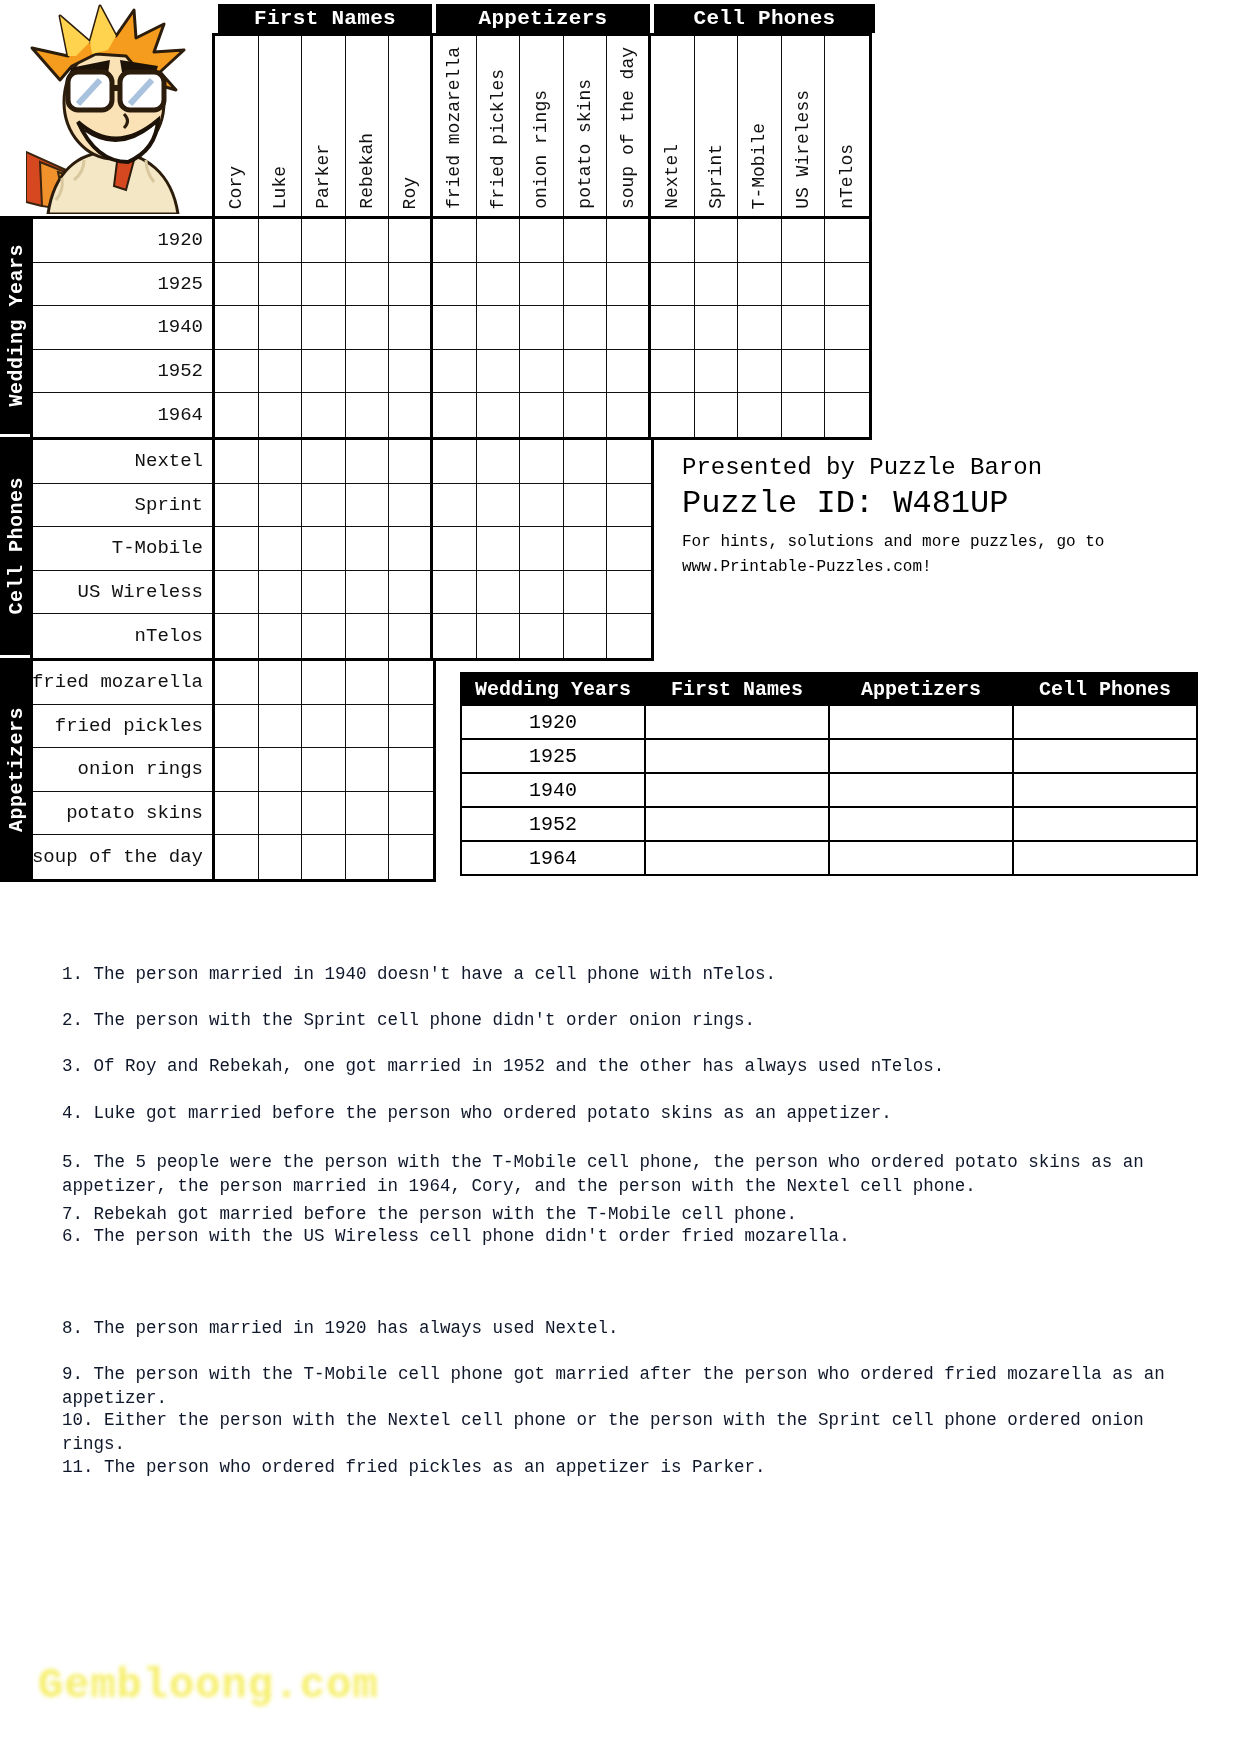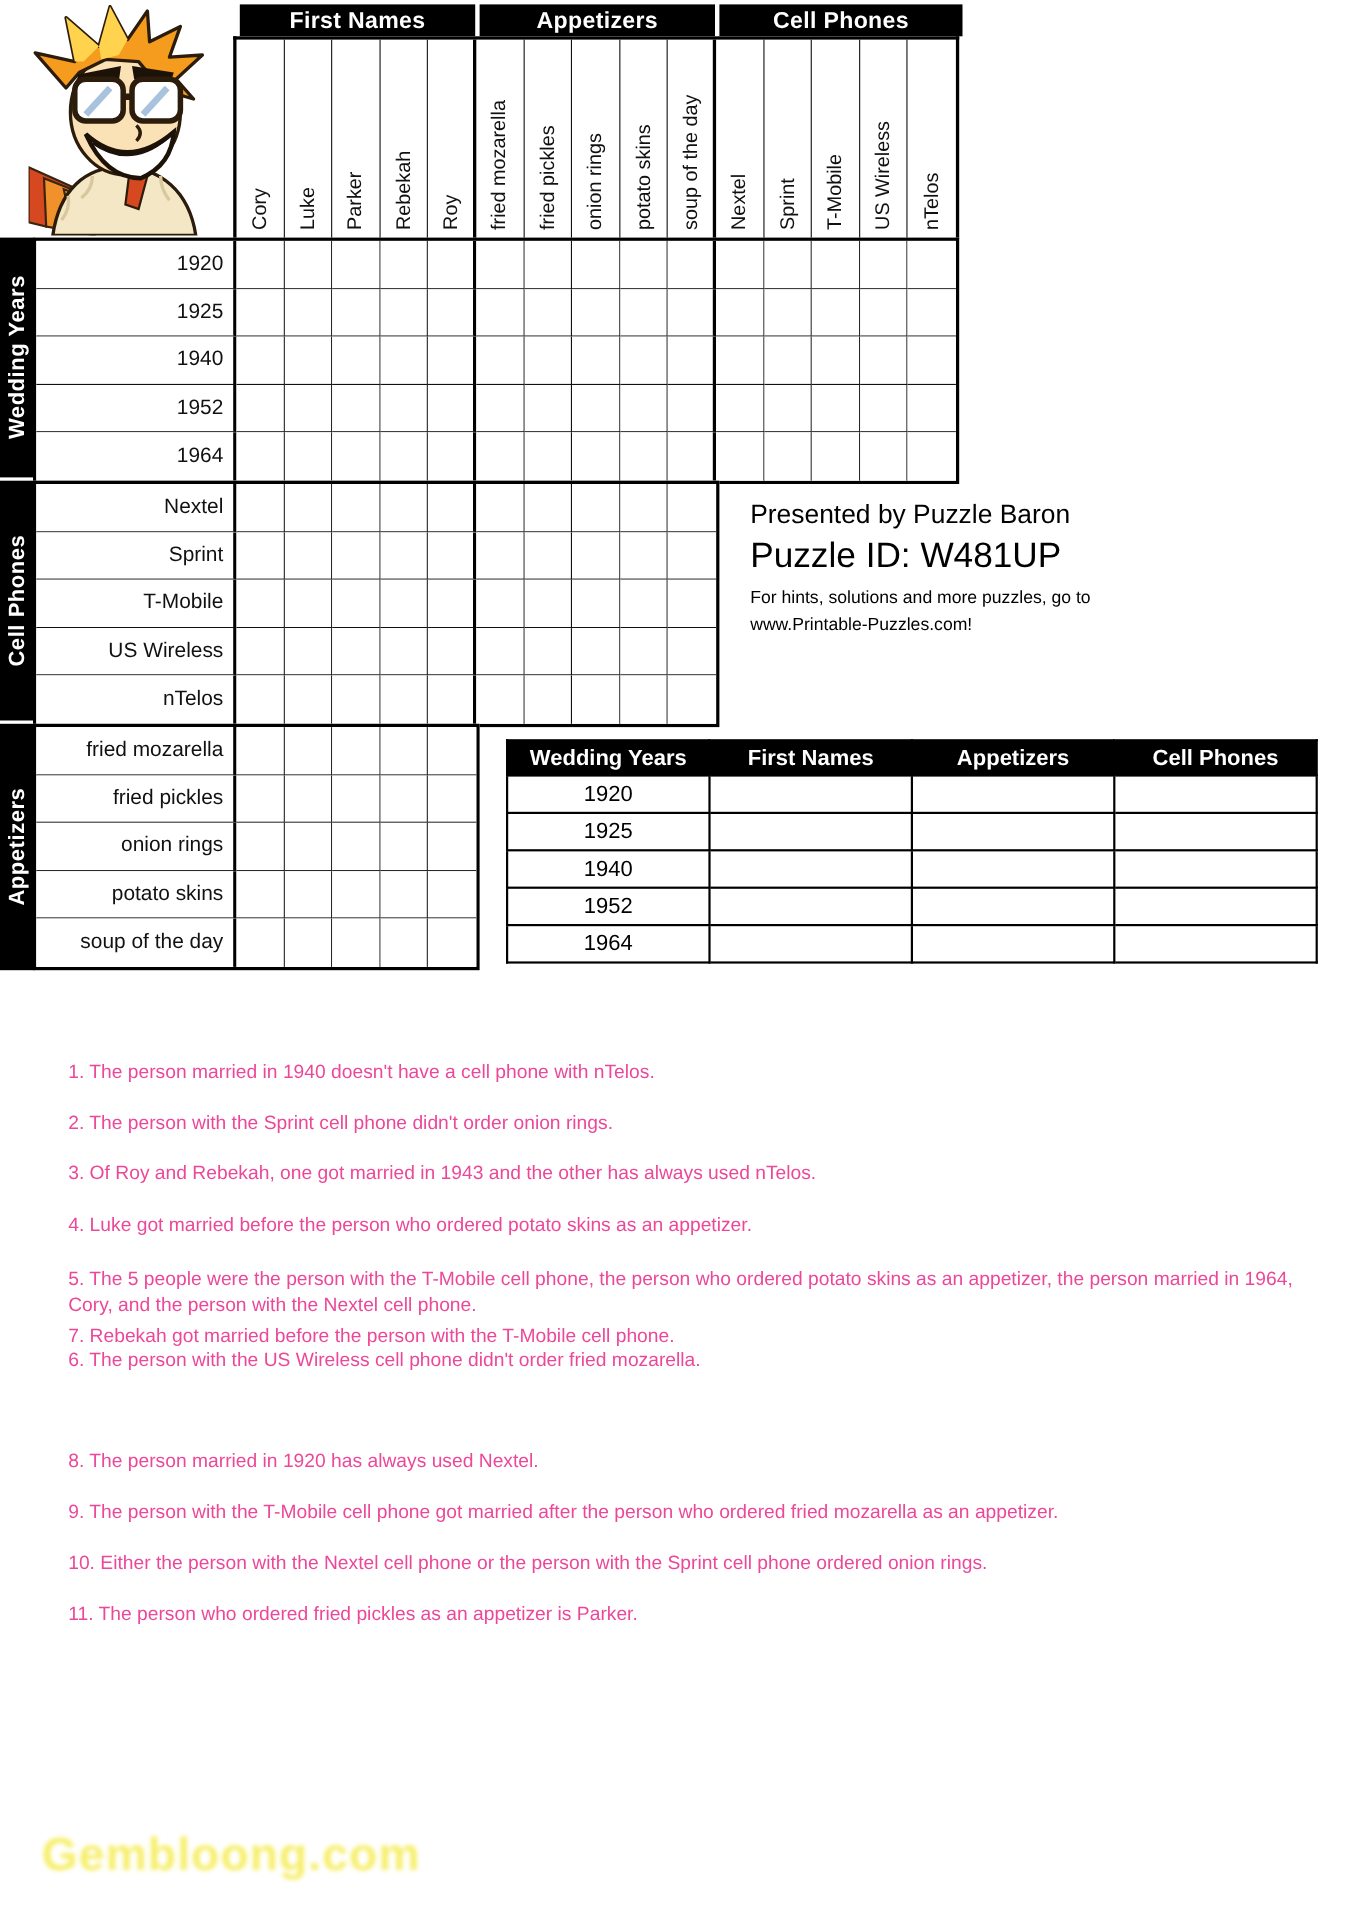--- a/index.html
+++ b/index.html
@@ -1,18 +1,18 @@
 <!DOCTYPE html>
 <html><head>
 <meta charset="utf-8">
 <style>
   html,body{margin:0;padding:0;background:#fff;}
   #page{
     position:relative;width:1240px;height:1754px;background:#ffffff;
-    font-family:Liberation Sans, sans-serif;color:#000;overflow:hidden;
+    font-family:Liberation Mono, monospace;color:#000;overflow:hidden;
   }
   
   .top-bar{
     position:absolute;top:4px;height:29px;background:#000;color:#fff;
     font-weight:bold;font-size:21px;display:flex;align-items:center;justify-content:center;
     letter-spacing:.3px;
   }
   
   #col-labels{
     position:absolute;left:212px;top:33px;width:660px;height:184px;
@@ -61,21 +61,21 @@
     position:absolute;left:460px;top:672px;border-collapse:collapse;table-layout:fixed;
   }
   #answer-table th{
     background:#000;color:#fff;font-weight:bold;font-size:20px;height:30px;
     border:2px solid #000;padding:0;text-align:center;width:182px;
   }
   #answer-table td{
     border:2px solid #000;height:32px;font-size:20px;text-align:center;padding:0;background:#fff;
   }
   
-  .clue{position:absolute;left:62px;width:1130px;font-size:17.5px;line-height:24px;color:#ec4899;}
+  .clue{position:absolute;left:62px;width:1130px;font-size:17.5px;line-height:24px;color:#0f172a;}
   
   #watermark{
     position:absolute;left:38px;top:1662px;font-size:42px;font-weight:bold;
     letter-spacing:1px;filter:blur(2px);opacity:.95;
   }
   
   #mascot{position:absolute;left:26px;top:4px;}
 </style>
 </head>
 <body>
@@ -404,21 +404,21 @@
           <td></td>
           <td></td>
           <td></td>
         </tr>
       </tbody>
   </table>
 
   <div id="clues">
       <div class="clue" style="top: 962px;">1. The person married in 1940 doesn't have a cell phone with nTelos.</div>
       <div class="clue" style="top: 1008px;">2. The person with the Sprint cell phone didn't order onion rings.</div>
-      <div class="clue" style="top: 1054px;">3. Of Roy and Rebekah, one got married in 1943 and the other has always used nTelos.</div>
+      <div class="clue" style="top: 1054px;">3. Of Roy and Rebekah, one got married in 1952 and the other has always used nTelos.</div>
       <div class="clue" style="top: 1101px;">4. Luke got married before the person who ordered potato skins as an appetizer.</div>
       <div class="clue" style="top: 1150px; width: 1125px;">5. The 5 people were  the person with the T-Mobile cell phone, the person who ordered potato skins as an appetizer, the person married in 1964, Cory,  and the person with the Nextel cell phone.</div>
       <div class="clue" style="top: 1224px;">6. The person with the US Wireless cell phone didn't order fried mozarella.</div>
       <div class="clue" style="top: 1202px;">7. Rebekah got married before the person with the T-Mobile cell phone.</div>
       <div class="clue" style="top: 1316px;">8. The person married in 1920 has always used Nextel.</div>
       <div class="clue" style="top: 1362px;">9. The person with the T-Mobile cell phone got married after the person who ordered fried mozarella as an appetizer.</div>
       <div class="clue" style="top: 1408px;">10. Either the person with the Nextel cell phone or the person with the Sprint cell phone ordered onion rings.</div>
       <div class="clue" style="top: 1455px;">11. The person who ordered fried pickles as an appetizer is Parker.</div>
     </div>
 

